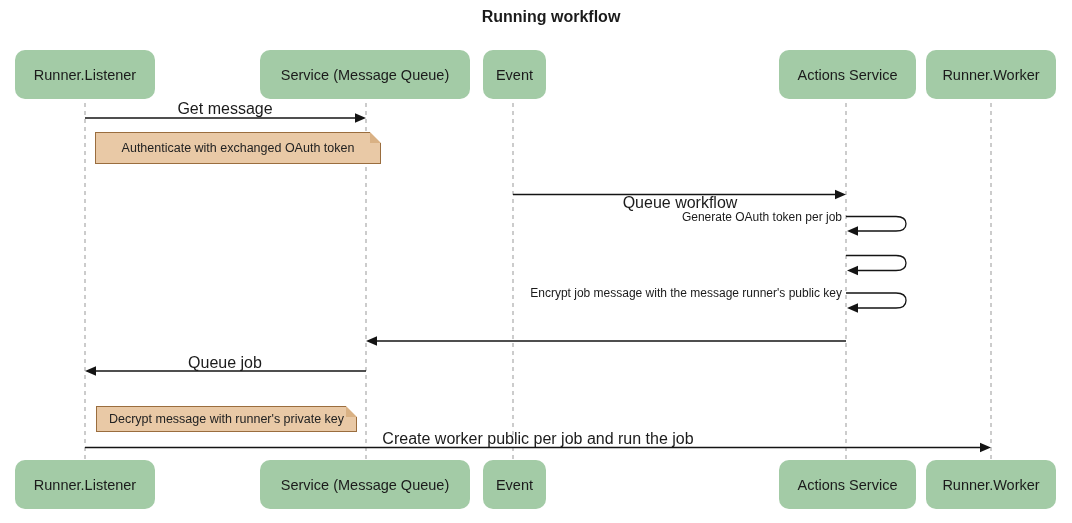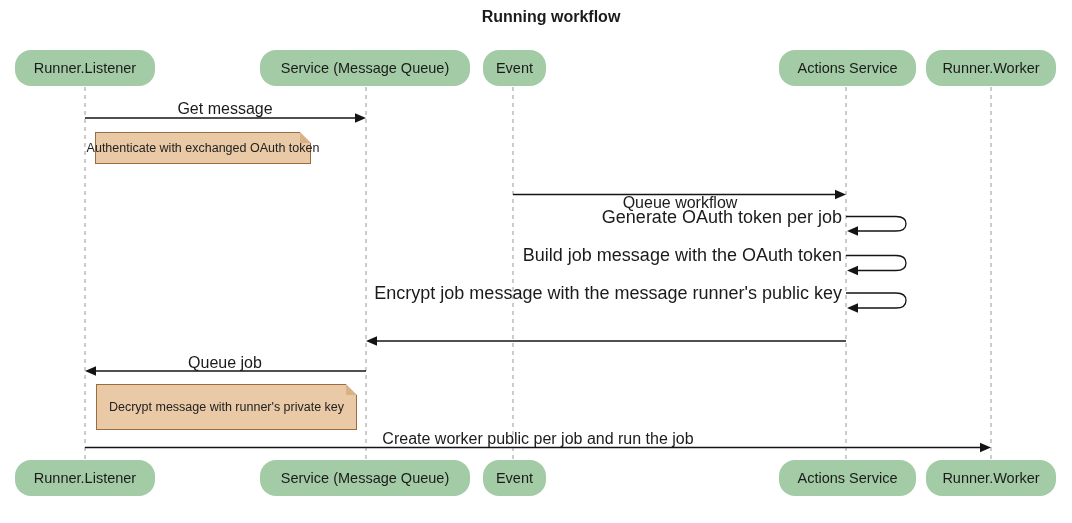--- a/index.html
+++ b/index.html
@@ -5,31 +5,31 @@
   html,body{margin:0;padding:0;background:#fff;}
   .diagram{
     position:relative;width:1072px;height:523px;background:var(--background,#fff);
     font-family:"Liberation Sans",sans-serif;color:var(--text,#1b1b1b);overflow:hidden;
   }
   .title{
     position:absolute;left:0;top:8px;width:1072px;text-align:center;
     font-size:16px;font-weight:bold;color:var(--text,#1b1b1b);margin-left:15px;
   }
   .actor{
-    position:absolute;height:36px;border-radius:16px;background:var(--actor-fill,#a3cba6);
+    position:absolute;height:49px;border-radius:10px;background:var(--actor-fill,#a3cba6);
     display:flex;align-items:center;justify-content:center;
     font-size:14.5px;color:#1b1b1b;white-space:nowrap;
   }
   .mlabel{
     position:absolute;transform:translateX(-50%);white-space:nowrap;
     font-size:16px;line-height:15px;color:var(--text,#1b1b1b);
   }
   .mlabel-r{
     position:absolute;right:230px;white-space:nowrap;
-    font-size:18px;line-height:15px;color:var(--text,#1b1b1b);
+    font-size:12px;line-height:15px;color:var(--text,#1b1b1b);
   }
   .note{
     position:absolute;background:var(--note-fill,#e9c9a6);
     border:1px solid var(--note-border,#9a6d3e);
     display:flex;align-items:center;justify-content:center;
     font-size:12.5px;color:#222;white-space:nowrap;box-sizing:border-box;
   }
   .note::after{
     content:"";position:absolute;top:-1px;right:-1px;width:0;height:0;
     border-style:solid;border-width:0 11px 11px 0;
@@ -85,27 +85,26 @@
 
   <div class="actor" style="left:15px;top:50px;width:140px">Runner.Listener</div>
   <div class="actor" style="left:260px;top:50px;width:210px">Service (Message Queue)</div>
   <div class="actor" style="left:483px;top:50px;width:63px">Event</div>
   <div class="actor" style="left:779px;top:50px;width:137px">Actions Service</div>
   <div class="actor" style="left:926px;top:50px;width:130px">Runner.Worker</div>
 
   <div class="mlabel" style="left:225px;top:101px">Get message</div>
   <div class="mlabel" style="left:680px;top:195px">Queue workflow</div>
   <div class="mlabel-r" style="top:210px">Generate OAuth token per job</div>
-  <div class="mlabel-r" style="top:248px">Build job message with the OAuth token</div>
   <div class="mlabel-r" style="top:286px">Encrypt job message with the message runner's public key</div>
   <div class="mlabel" style="left:225px;top:355px">Queue job</div>
   <div class="mlabel" style="left:538px;top:431px">Create worker public per job and run the job</div>
 
-  <div class="note" style="left:95px;top:132px;width:216px;height:32px">Authenticate with exchanged OAuth token</div>
-  <div class="note" style="left:96px;top:384px;width:261px;height:46px">Decrypt message with runner's private key</div>
+  <div class="note" style="left:95px;top:132px;width:286px;height:32px">Authenticate with exchanged OAuth token</div>
+  <div class="note" style="left:96px;top:406px;width:261px;height:26px">Decrypt message with runner's private key</div>
 
   <div class="actor" style="left:15px;top:460px;width:140px">Runner.Listener</div>
   <div class="actor" style="left:260px;top:460px;width:210px">Service (Message Queue)</div>
   <div class="actor" style="left:483px;top:460px;width:63px">Event</div>
   <div class="actor" style="left:779px;top:460px;width:137px">Actions Service</div>
   <div class="actor" style="left:926px;top:460px;width:130px">Runner.Worker</div>
 
 </div>
 
 </body></html>

